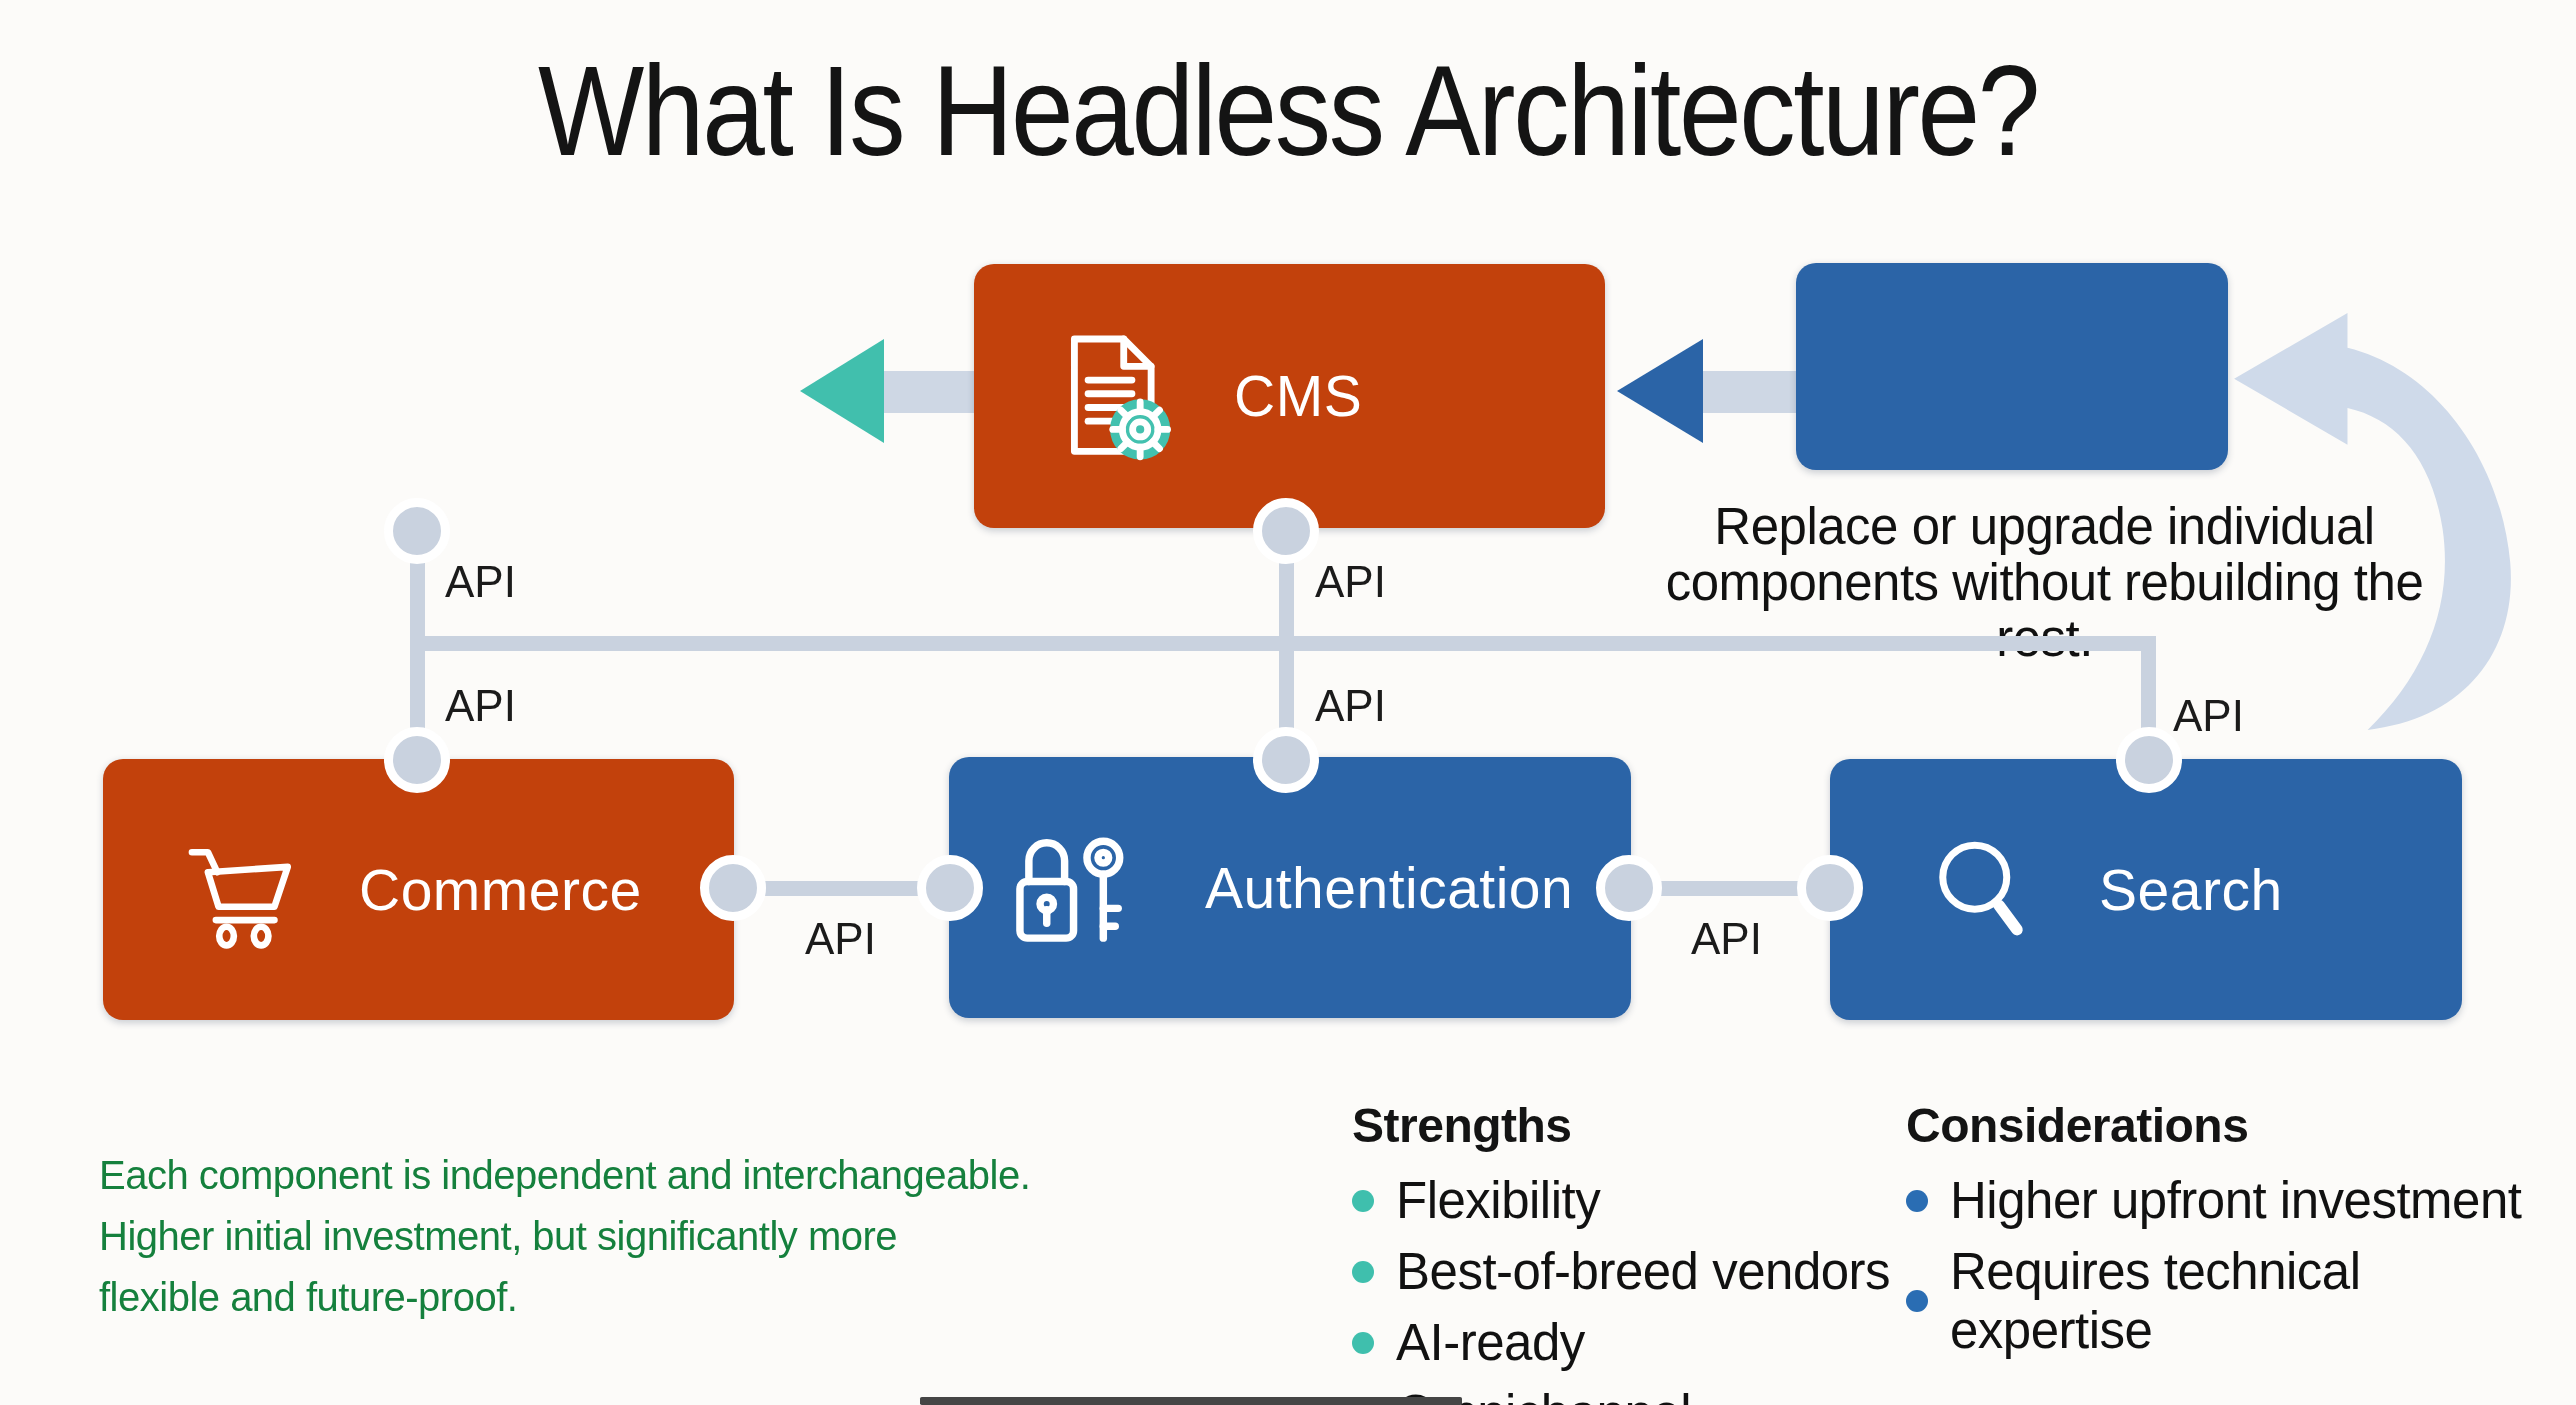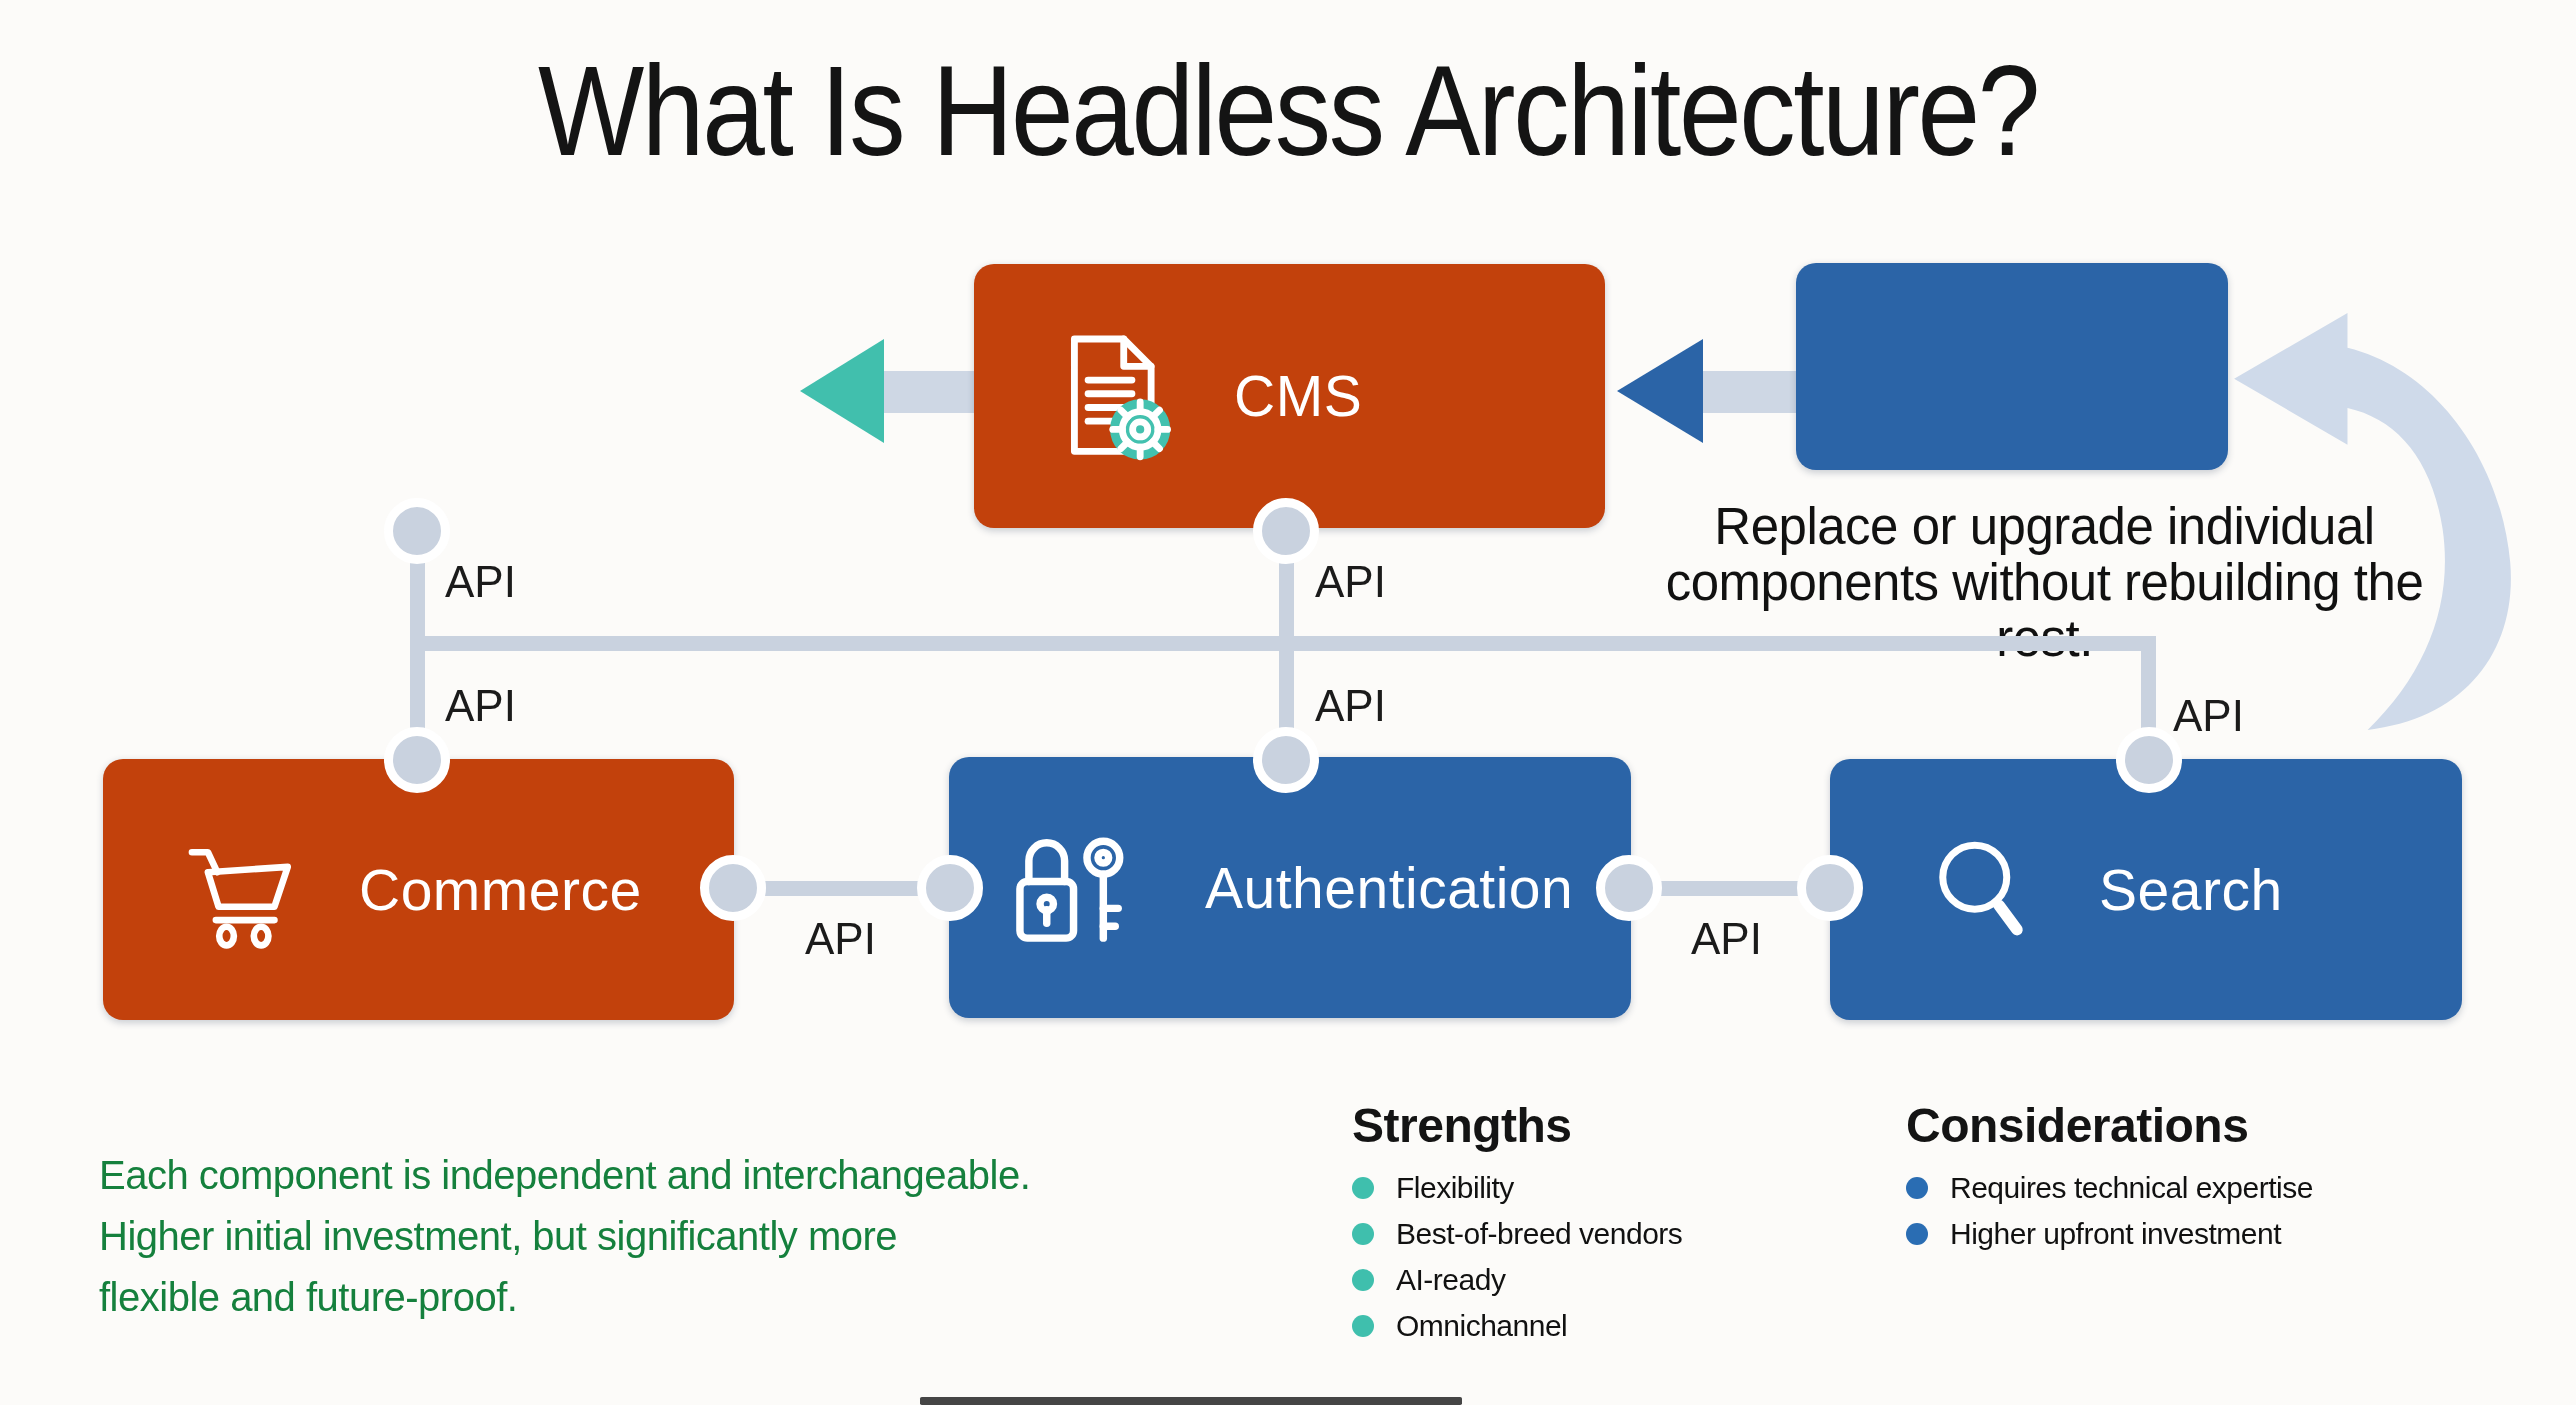--- a/index.html
+++ b/index.html
@@ -54,21 +54,21 @@
   }
   
   #description{
     left:99px;top:1145px;font-size:40px;line-height:61px;color:#15803d;
     letter-spacing:-0.5px;
   }
   
   .list-block{top:1098px;}
   .list-heading{font-size:48px;font-weight:700;color:#141414;letter-spacing:-0.5px;}
   .list-items{margin-top:18.3px;display:flex;flex-direction:column;gap:12px;}
-  .list-item{display:flex;align-items:center;gap:22px;font-size:30px;letter-spacing:-0.5px;color:#111;}
+  .list-item{display:flex;align-items:center;gap:22px;font-size:51px;letter-spacing:-0.5px;color:#111;}
   .dot{width:22px;height:22px;border-radius:50%;flex:0 0 auto;}
   .dot.teal-d{background:#3fbfad;}
   .dot.blue-d{background:#2a6db3;}
   #strengths{left:1352px;}
   #considerations{left:1906px;}
   
   #bottom-bar{left:920px;top:1397px;width:542px;height:8.2px;background:#454545;border-radius:1.8px;}
   .icon{color:inherit;}
 </style>
 </head>
@@ -211,25 +211,25 @@
         <span>Omnichannel</span>
       </div>
     </div>
   </div>
 
   <div id="considerations" class="abs list-block">
     <div class="list-heading">Considerations</div>
     <div class="list-items">
       <div class="list-item">
         <span class="dot blue-d"></span>
+        <span>Higher upfront investment</span>
+      </div>
+      <div class="list-item">
+        <span class="dot blue-d"></span>
         <span>Requires technical expertise</span>
       </div>
-      <div class="list-item">
-        <span class="dot blue-d"></span>
-        <span>Higher upfront investment</span>
-      </div>
     </div>
   </div>
 
   <div id="bottom-bar" class="abs"></div>
 
 </div>
 
 
 </body></html>

